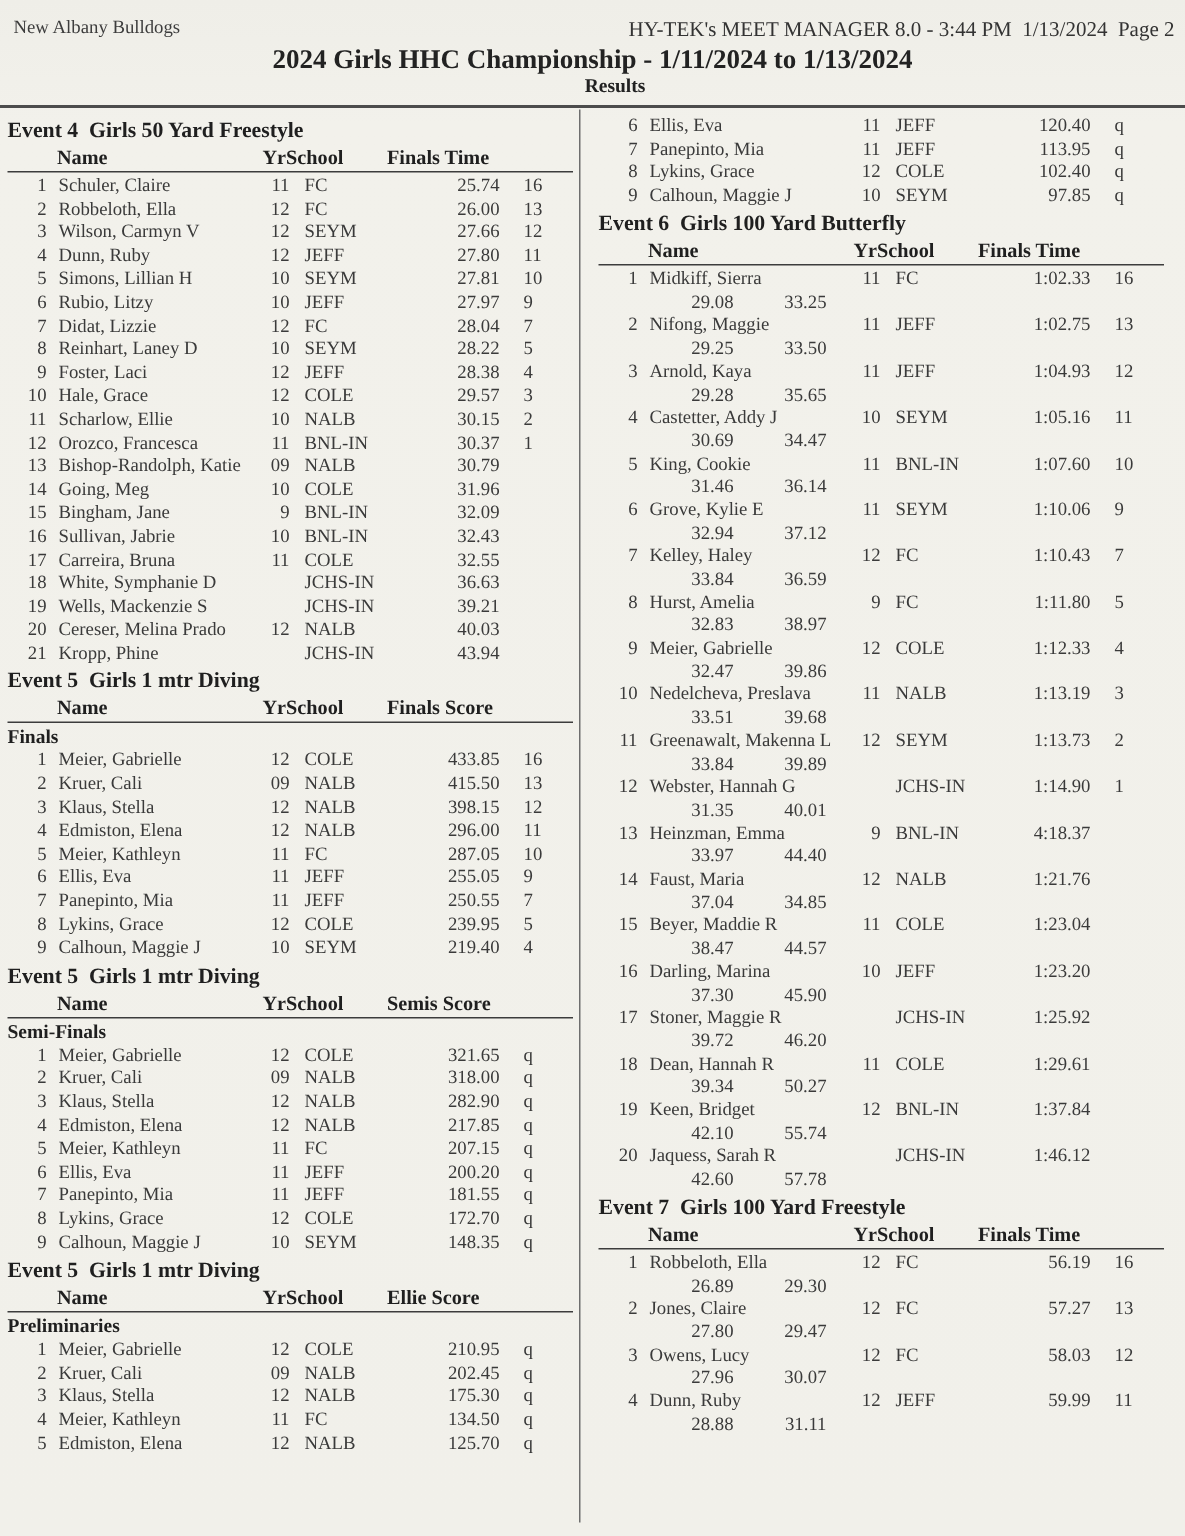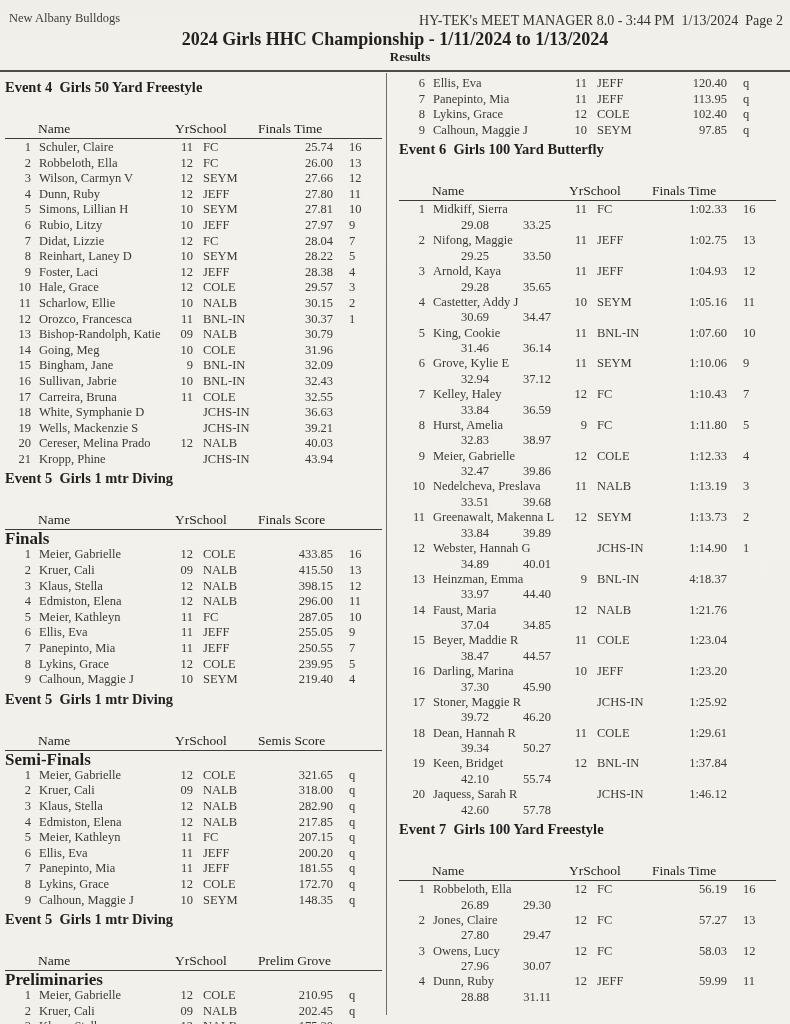--- a/index.html
+++ b/index.html
@@ -13,25 +13,25 @@
   .team{position:absolute;left:9px;top:11px;font-size:12.5px;color:#3d3d3d;}
   .sys{position:absolute;right:7px;top:13px;font-size:14px;color:#333;white-space:pre;}
   .title{position:absolute;left:0;right:0;top:29px;text-align:center;font-weight:bold;font-size:18px;color:#222;white-space:pre;}
   .results{position:absolute;left:0;right:0;top:49px;text-align:center;font-weight:bold;font-size:13px;color:#222;margin-left:30px;}
   .rule{position:absolute;left:0;top:70px;width:790px;height:0;border-bottom:2px solid #4c4c4c;}
   .divider{position:absolute;left:386px;top:73px;height:942px;width:1px;background:#6e6e6e;}
   .colL{position:absolute;left:5px;top:76px;width:377px;}
   .colR{position:absolute;left:399px;top:76px;width:377px;}
 
   .etitle{font-size:14.5px;font-weight:bold;color:#1f1f1f;white-space:pre;height:19px;line-height:19px;padding-top:2px;}
-  .thead{position:relative;height:17px;border-bottom:1.5px solid #3c3c3c;font-weight:normal;font-size:13.5px;color:#1f1f1f;margin-bottom:1px;margin-top:24px;}
+  .thead{position:relative;height:17px;border-bottom:1.5px solid #3c3c3c;font-weight:bold;font-size:13.5px;color:#1f1f1f;margin-bottom:1px;}
   .hname{position:absolute;left:33px;bottom:1px;}
   .hyr{position:absolute;left:170px;bottom:1px;}
   .hres{position:absolute;left:253px;bottom:1px;}
-  .sub{font-weight:bold;font-size:17px;color:#1f1f1f;height:16px;line-height:16px;}
+  .sub{font-weight:bold;font-size:13px;color:#1f1f1f;height:16px;line-height:16px;}
 
   .row{display:flex;height:15.6px;line-height:15.6px;font-size:12.5px;color:#3a3a3a;}
   .c{flex:none;}
   .place{width:26px;text-align:right;}
   .name{width:132px;padding-left:8px;white-space:nowrap;overflow:hidden;}
   .yr{width:22px;text-align:right;}
   .school{width:64px;padding-left:10px;white-space:nowrap;}
   .result{width:66px;text-align:right;}
   .tag{width:26px;padding-left:16px;}
 
@@ -386,21 +386,21 @@
           <span class="c school">SEYM</span>
           <span class="c result">148.35</span>
           <span class="c tag">q</span>
         </div>
       </div>
       <div class="section">
         <div class="etitle">Event 5  Girls 1 mtr Diving</div>
         <div class="thead">
           <span class="hname">Name</span>
           <span class="hyr">YrSchool</span>
-          <span class="hres">Prelim Grove</span>
+          <span class="hres">Ellie Score</span>
         </div>
         <div class="sub">Preliminaries</div>
         <div class="row">
           <span class="c place">1</span>
           <span class="c name">Meier, Gabrielle</span>
           <span class="c yr">12</span>
           <span class="c school">COLE</span>
           <span class="c result">210.95</span>
           <span class="c tag">q</span>
         </div>
@@ -614,21 +614,21 @@
         </div>
         <div class="row">
           <span class="c place">12</span>
           <span class="c name">Webster, Hannah G</span>
           <span class="c yr"></span>
           <span class="c school">JCHS-IN</span>
           <span class="c result">1:14.90</span>
           <span class="c tag">1</span>
         </div>
         <div class="splits">
-          <span class="s1">34.89</span>
+          <span class="s1">31.35</span>
           <span class="s2">40.01</span>
         </div>
         <div class="row">
           <span class="c place">13</span>
           <span class="c name">Heinzman, Emma</span>
           <span class="c yr">9</span>
           <span class="c school">BNL-IN</span>
           <span class="c result">4:18.37</span>
           <span class="c tag"></span>
         </div>

